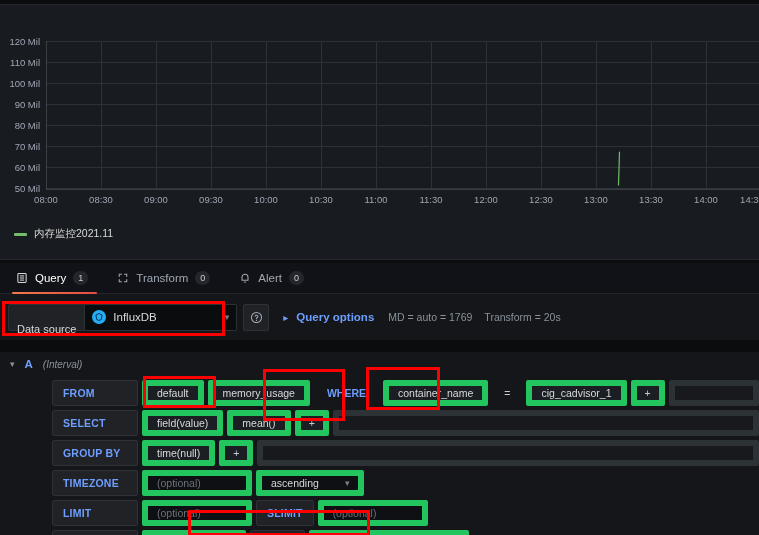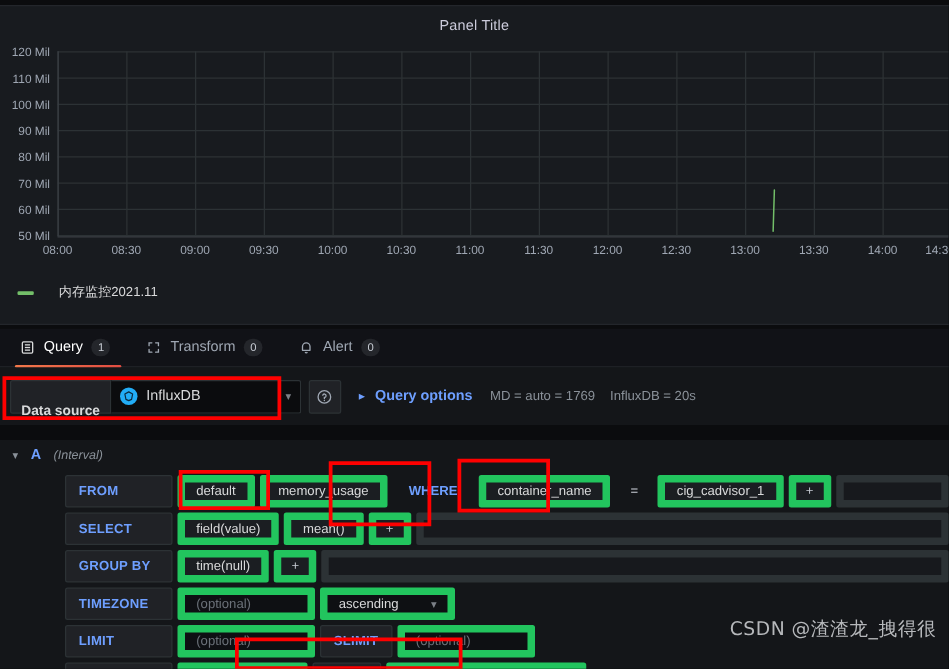--- a/index.html
+++ b/index.html
@@ -34,21 +34,21 @@
 
   .ytick, .xtick {
     font-size: 9.5px; fill: #9fa7b3;
     font-family: "Liberation Sans", sans-serif;
   }
   .ytick { text-anchor: end; }
   .xtick { text-anchor: middle; }
 
   .legend {
     position: absolute; left: 14px; top: 222px;
-    display: flex; align-items: center; gap: 20px;
+    display: flex; align-items: center; gap: 7px;
   }
   .legend-swatch {
     width: 13px; height: 3px; background: #73bf69; border-radius: 1px;
     display: inline-block;
   }
   .legend-label { font-size: 10.5px; color: #d8d9da; }
 
   
   .tabbar {
     position: absolute; left: 0; top: 263px; width: 759px; height: 31px;
@@ -80,21 +80,21 @@
   }
 
   
   .dsrow {
     position: absolute; left: 0; top: 294px; width: 759px; height: 46px;
     background: #141619;
     display: flex; align-items: center;
     padding-left: 8px;
   }
   .ds-label {
-    font-size: 11px; color: #d8d9da; font-weight: 700;
+    font-size: 11px; color: #d8d9da; font-weight: 400;
     background: #202226; border: 1px solid #2c3235;
     border-radius: 2px 0 0 2px;
     height: 27px; line-height: 25px; padding: 12px 8px;
   }
   .ds-select {
     height: 27px; width: 152px;
     background: #0b0c0e; border: 1px solid #2c3235; border-left: none;
     border-radius: 0 2px 2px 0;
     display: flex; align-items: center; gap: 7px;
     padding: 0 7px; cursor: pointer;
@@ -186,21 +186,20 @@
   }
 </style>
 </head>
 <body>
 
 <div id="app">
 
   <div class="topbar"></div>
 
   <div class="panel">
-    <div class="panel-title">Panel Title</div>
 
     <div class="chart-wrap">
       <svg class="chart-svg" width="759" height="182" viewBox="0 0 759 182">
 
         <rect x="46" y="4" width="713" height="148" fill="#181b1f"></rect>
 
         <g stroke="#2c3235" stroke-width="1">
           <line x1="46" y1="4.5" x2="759" y2="4.5"></line>
           <line x1="46" y1="25.5" x2="759" y2="25.5"></line>
           <line x1="46" y1="46.5" x2="759" y2="46.5"></line>
@@ -330,21 +329,21 @@
         <path d="M6.4 6.3 A1.7 1.7 0 1 1 8 8.6 L8 9.6" stroke-linecap="round"></path>
         <circle cx="8" cy="11.6" r="0.7" fill="currentColor" stroke="none"></circle>
       </svg>
     </div>
 
     <div class="qopts">
       <span class="qopts-chev">▸</span>
       <span class="qopts-label">Query options</span>
     </div>
     <span class="qopts-meta">MD = auto = 1769</span>
-    <span class="qopts-meta">InfluxDB = 20s</span>
+    <span class="qopts-meta">Transform = 20s</span>
   </div>
 
   <div class="qeditor">
 
     <div class="q-head">
       <span class="q-head-chev">▾</span>
       <span class="q-letter">A</span>
       <span class="q-ds">(Interval)</span>
     </div>
 
@@ -408,15 +407,14 @@
 
     </div>
   </div>
 
   <div class="redbox" style="left:2px;  top:301px; width:223px; height:35px;"></div>
   <div class="redbox" style="left:143px;top:376px; width:73px;  height:32px;"></div>
   <div class="redbox" style="left:263px;top:369px; width:82px;  height:52px;"></div>
   <div class="redbox" style="left:366px;top:367px; width:74px;  height:43px;"></div>
   <div class="redbox" style="left:188px;top:510px; width:182px; height:26px;"></div>
 
-  <div class="watermark">CSDN @渣渣龙_拽得很</div>
 
 </div>
 
 </body></html>

